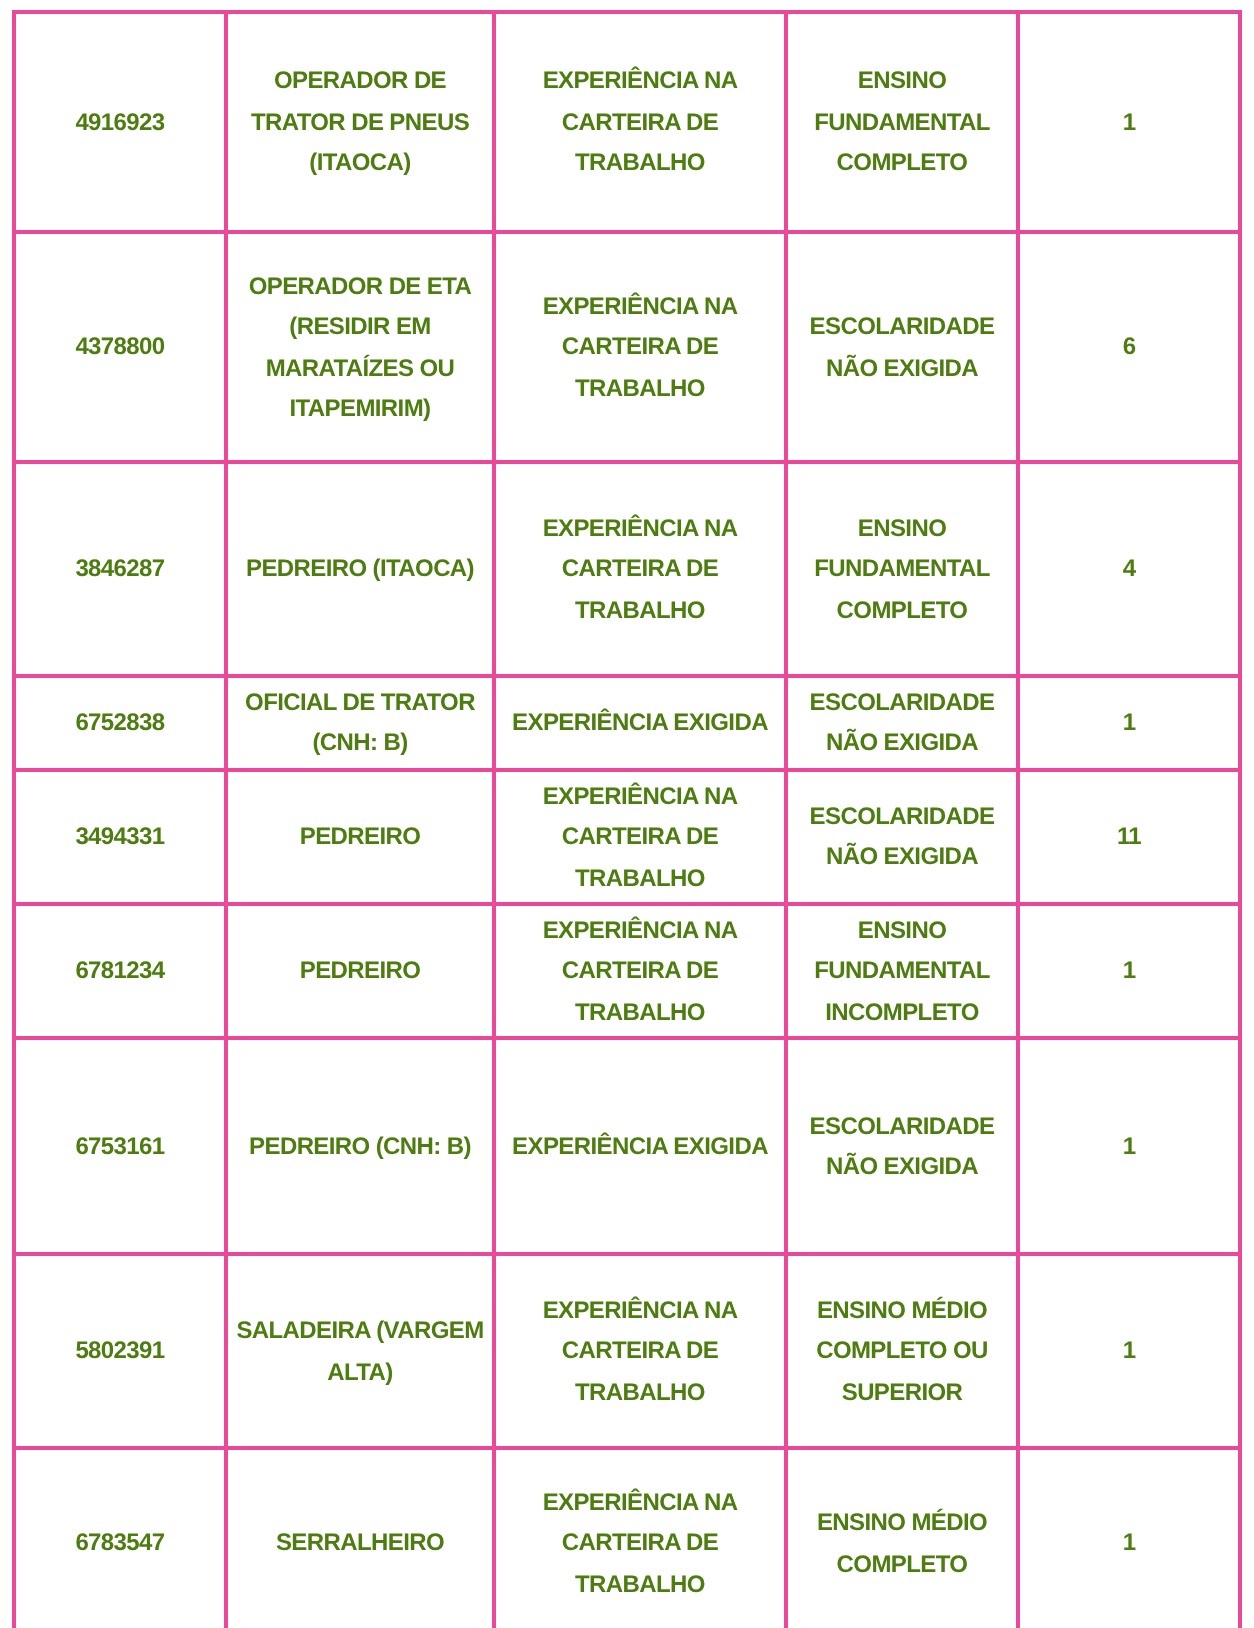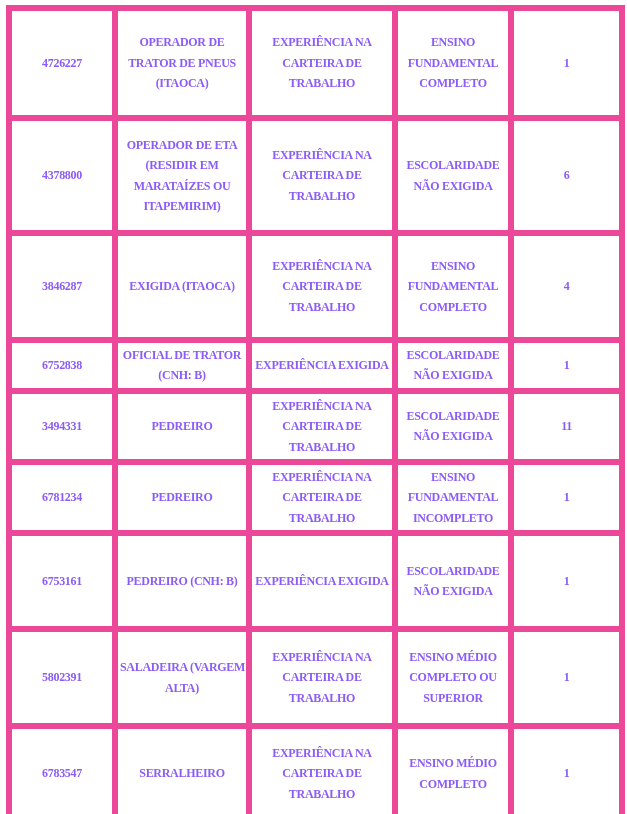--- a/index.html
+++ b/index.html
@@ -22,64 +22,63 @@
   }
   table.vacancy-table {
     position: absolute;
     left: 6px;
     top: 5px;
     border-collapse: collapse;
     table-layout: fixed;
     width: 613px;
   }
   table.vacancy-table td {
-    border: 6px solid #ec4899;
+    border: 2px solid #ec4899;
     text-align: center;
     vertical-align: middle;
     font-weight: bold;
     font-size: 12px;
     line-height: 1.7;
     letter-spacing: -0.3px;
     white-space: pre;
     padding: 2px 2px;
-    color: #8b5cf6;
-    font-family: Liberation Serif, serif;
+    color: #4d7c0f;
   }
   
   col.c-code      { width: 106px; }
   col.c-position  { width: 134px; }
   col.c-exp       { width: 146px; }
   col.c-edu       { width: 116px; }
   col.c-qty       { width: 111px; }
   
   tr.r1 { height: 110px; }
   tr.r2 { height: 115px; }
   tr.r3 { height: 107px; }
   tr.r4 { height: 43px;  }
   tr.r5 { height: 62px;  }
   tr.r6 { height: 62px;  }
-  tr.r7 { height: 96px;  }
+  tr.r7 { height: 108px;  }
   tr.r8 { height: 97px;  }
   tr.r9 { height: 95px;  }
 </style>
 </head>
 <body>
 
 <div class="sheet">
   <table class="vacancy-table">
     <colgroup>
       <col class="c-code">
       <col class="c-position">
       <col class="c-exp">
       <col class="c-edu">
       <col class="c-qty">
     </colgroup>
     <tbody>
       <tr class="r1">
-        <td>4726227</td>
+        <td>4916923</td>
         <td>OPERADOR DE
 TRATOR DE PNEUS
 (ITAOCA)</td>
         <td>EXPERIÊNCIA NA
 CARTEIRA DE
 TRABALHO</td>
         <td>ENSINO
 FUNDAMENTAL
 COMPLETO</td>
         <td>1</td>
@@ -92,21 +91,21 @@
 ITAPEMIRIM)</td>
         <td>EXPERIÊNCIA NA
 CARTEIRA DE
 TRABALHO</td>
         <td>ESCOLARIDADE
 NÃO EXIGIDA</td>
         <td>6</td>
       </tr>
       <tr class="r3">
         <td>3846287</td>
-        <td>EXIGIDA (ITAOCA)</td>
+        <td>PEDREIRO (ITAOCA)</td>
         <td>EXPERIÊNCIA NA
 CARTEIRA DE
 TRABALHO</td>
         <td>ENSINO
 FUNDAMENTAL
 COMPLETO</td>
         <td>4</td>
       </tr>
       <tr class="r4">
         <td>6752838</td>

